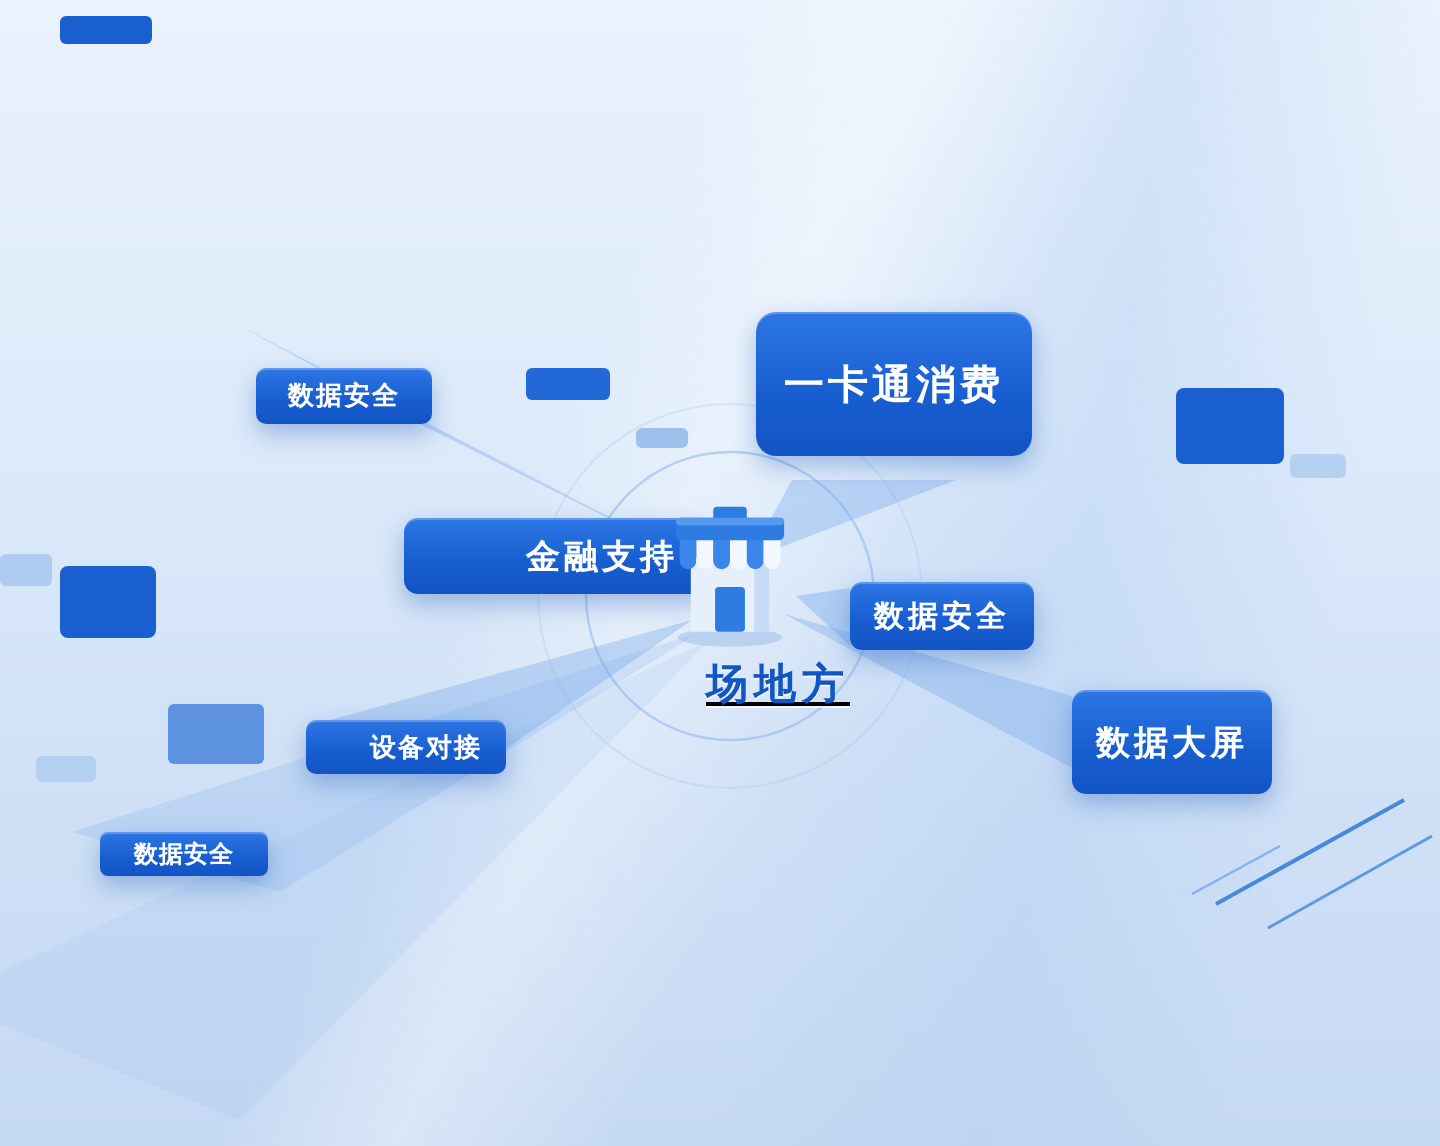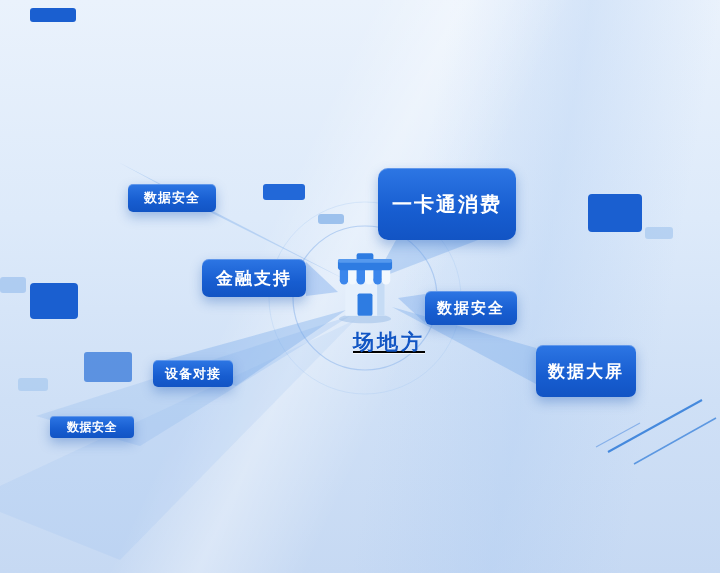--- a/index.html
+++ b/index.html
@@ -34,25 +34,25 @@
   .node{
     position:absolute;z-index:3;
     display:flex;align-items:center;justify-content:center;
     background:linear-gradient(180deg,#2d76e4 0%,#175dd0 60%,#1254c4 100%);
     color:#ffffff;font-weight:bold;letter-spacing:1px;
     border-radius:8px;
     box-shadow:0 5px 12px rgba(28,88,180,.35), inset 0 1px 0 rgba(255,255,255,.25);
     white-space:nowrap;
   }
   .n-youzhi {left:128px;top:184px;width:88px; height:28px;font-size:13px;border-radius:5px;}
-  .n-yikatong{left:378px;top:168px;width:138px;height:72px;font-size:20px;border-radius:10px;letter-spacing:2px;}
-  .n-jinrong {left:202px;top:259px;width:104px;height:38px;font-size:17px;border-radius:7px;letter-spacing:2px;}
+  .n-yikatong{left:378px;top:156px;width:138px;height:72px;font-size:20px;border-radius:10px;letter-spacing:2px;}
+  .n-jinrong {left:202px;top:259px;width:104px;height:38px;font-size:17px;border-radius:7px;letter-spacing:2px;padding-left:47px;}
   .n-anquan  {left:425px;top:291px;width:92px; height:34px;font-size:15px;border-radius:6px;letter-spacing:2px;text-align:center;}
   .n-daping  {left:536px;top:345px;width:100px;height:52px;font-size:17px;border-radius:7px;letter-spacing:2px;}
-  .n-shebei  {left:153px;top:360px;width:80px; height:27px;font-size:13px;border-radius:5px;}
+  .n-shebei  {left:153px;top:360px;width:80px; height:27px;font-size:13px;border-radius:5px;padding-left:20px;}
   .n-guanli  {left:50px; top:416px;width:84px; height:22px;font-size:12px;border-radius:4px;letter-spacing:0.5px;}
 
   .center-wrap{position:absolute;left:305px;top:246px;width:120px;z-index:4;text-align:right;text-decoration:underline;}
   .center-icon{display:block;margin:0 auto;}
   .center-label{
     margin-top:2px;
     font-size:21px;font-weight:800;color:#1256c4;letter-spacing:3px;
     text-shadow:0 1px 0 rgba(255,255,255,.7);
   }
 </style>

